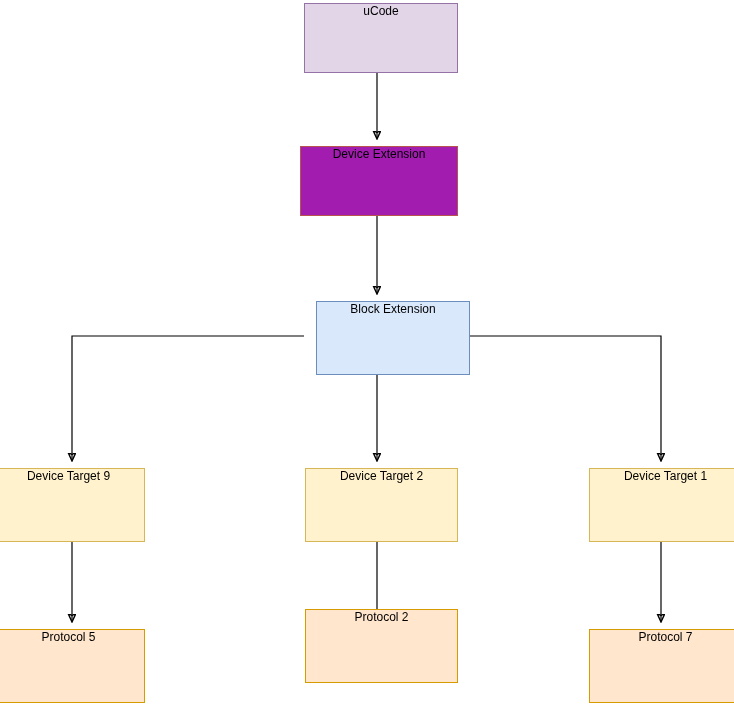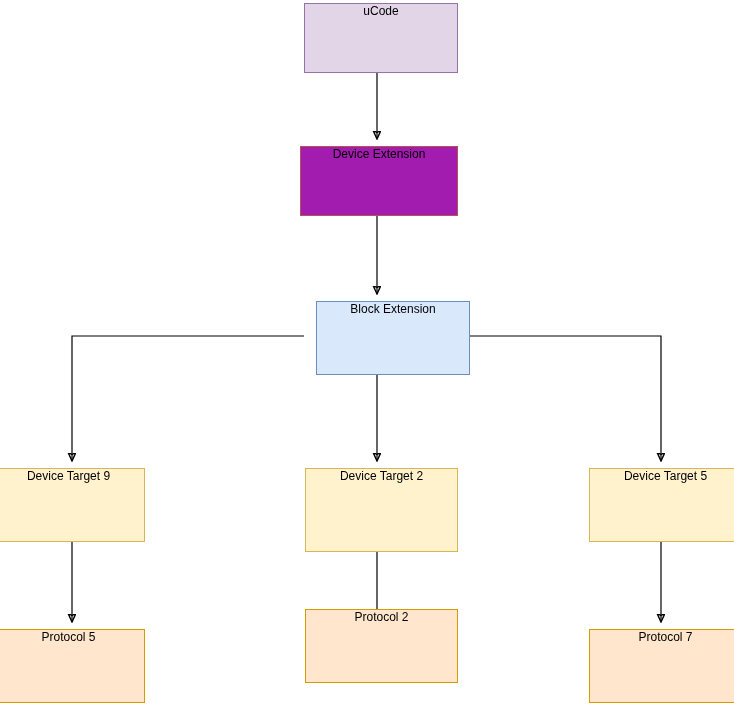--- a/index.html
+++ b/index.html
@@ -83,26 +83,26 @@
   </div>
 
   <div class="node" style="left: 316px; top: 301px; width: 154px; height: 74px; background: rgb(218, 232, 252); border-color: rgb(108, 142, 191);">
     <span>Block Extension</span>
   </div>
 
   <div class="node" style="left: -8px; top: 468px; width: 153px; height: 74px; background: rgb(255, 242, 204); border-color: rgb(214, 182, 86);">
     <span>Device Target 9</span>
   </div>
 
-  <div class="node" style="left: 305px; top: 468px; width: 153px; height: 84px; background: rgb(255, 242, 204); border-color: rgb(214, 182, 86);">
+  <div class="node" style="left: 305px; top: 468px; width: 153px; height: 74px; background: rgb(255, 242, 204); border-color: rgb(214, 182, 86);">
     <span>Device Target 2</span>
   </div>
 
   <div class="node" style="left: 589px; top: 468px; width: 153px; height: 74px; background: rgb(255, 242, 204); border-color: rgb(214, 182, 86);">
-    <span>Device Target 5</span>
+    <span>Device Target 1</span>
   </div>
 
   <div class="node" style="left: -8px; top: 629px; width: 153px; height: 74px; background: rgb(255, 230, 204); border-color: rgb(215, 155, 0);">
     <span>Protocol 5</span>
   </div>
 
   <div class="node" style="left: 305px; top: 609px; width: 153px; height: 74px; background: rgb(255, 230, 204); border-color: rgb(215, 155, 0);">
     <span>Protocol 2</span>
   </div>
 

